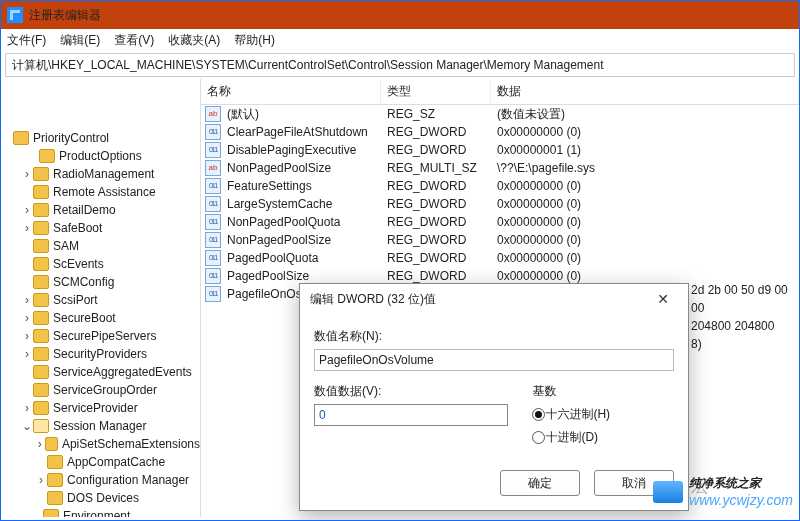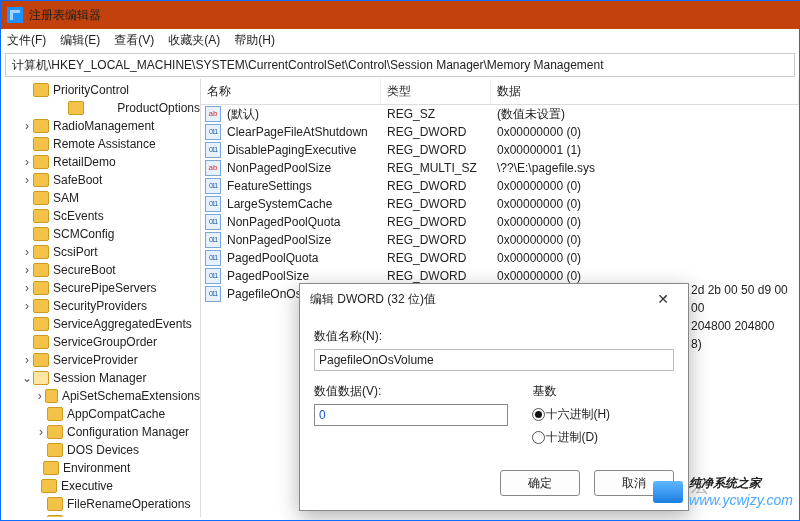--- a/index.html
+++ b/index.html
@@ -64,28 +64,28 @@
 </div>
 
 <div class="pathbar">
   <span>计算机\HKEY_LOCAL_MACHINE\SYSTEM\CurrentControlSet\Control\Session Manager\Memory Management</span>
 </div>
 
 <div class="content">
   <div class="tree">
     <ul id="tree-root">
         <li>
-          <div class="node" style="padding-left: 20px;">
+          <div class="node" style=" margin-top: 48px;">
             <span class="exp"></span>
             <span class="fld"></span>
             <span>PriorityControl</span>
           </div>
         </li>
         <li>
-          <div class="node" style="padding-left: 26px; justify-content: space-between;">
+          <div class="node" style="padding-left: 26px;">
             <span class="exp"></span>
             <span class="fld"></span>
             <span>ProductOptions</span>
           </div>
         </li>
         <li>
           <div class="node" style="padding-left: 20px;">
             <span class="exp">›</span>
             <span class="fld"></span>
             <span>RadioManagement</span>

